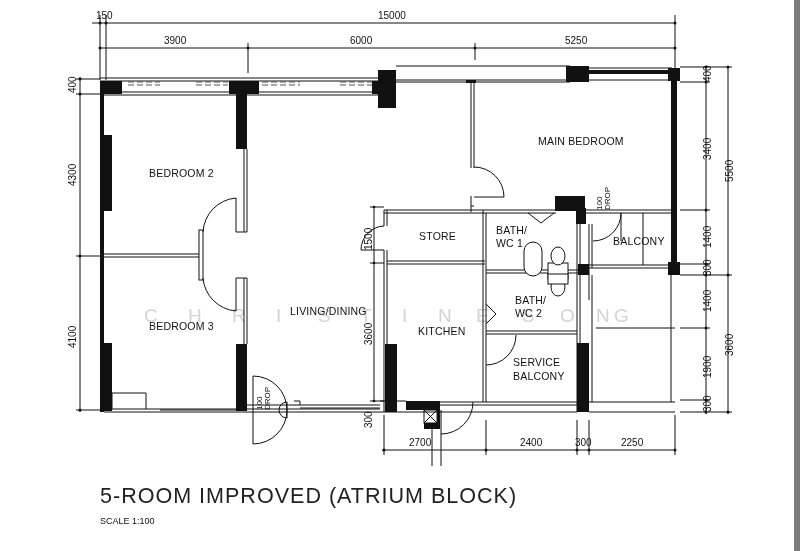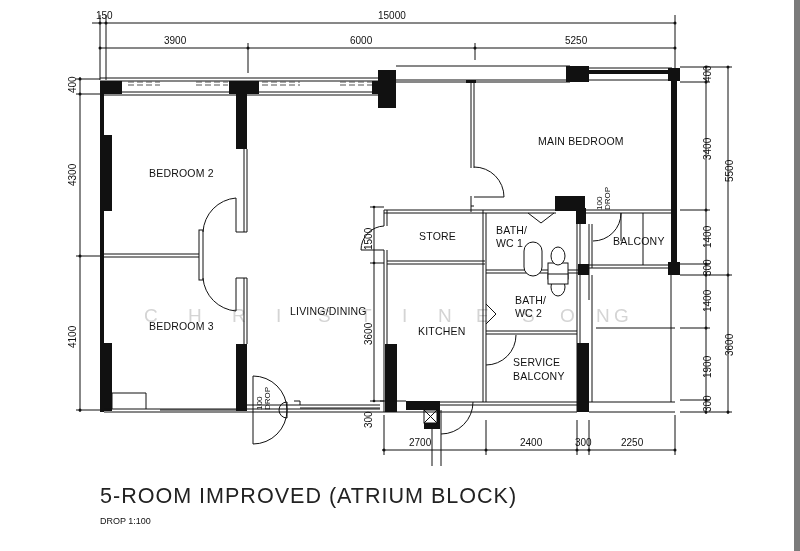--- a/index.html
+++ b/index.html
@@ -312,14 +312,14 @@
     <text class="room" x="496" y="247">WC 1</text>
     <text class="room" x="515" y="304">BATH/</text>
     <text class="room" x="515" y="317">WC 2</text>
     <text class="room" x="613" y="245">BALCONY</text>
     <text class="room" x="513" y="366">SERVICE</text>
     <text class="room" x="513" y="380">BALCONY</text>
   </g>
 </svg>
 
 <div class="title">5-ROOM IMPROVED (ATRIUM BLOCK)</div>
-<div class="scale">DROP 1:100</div>
+<div class="scale">SCALE 1:100</div>
 <div class="edge"></div>
 
 </body></html>

